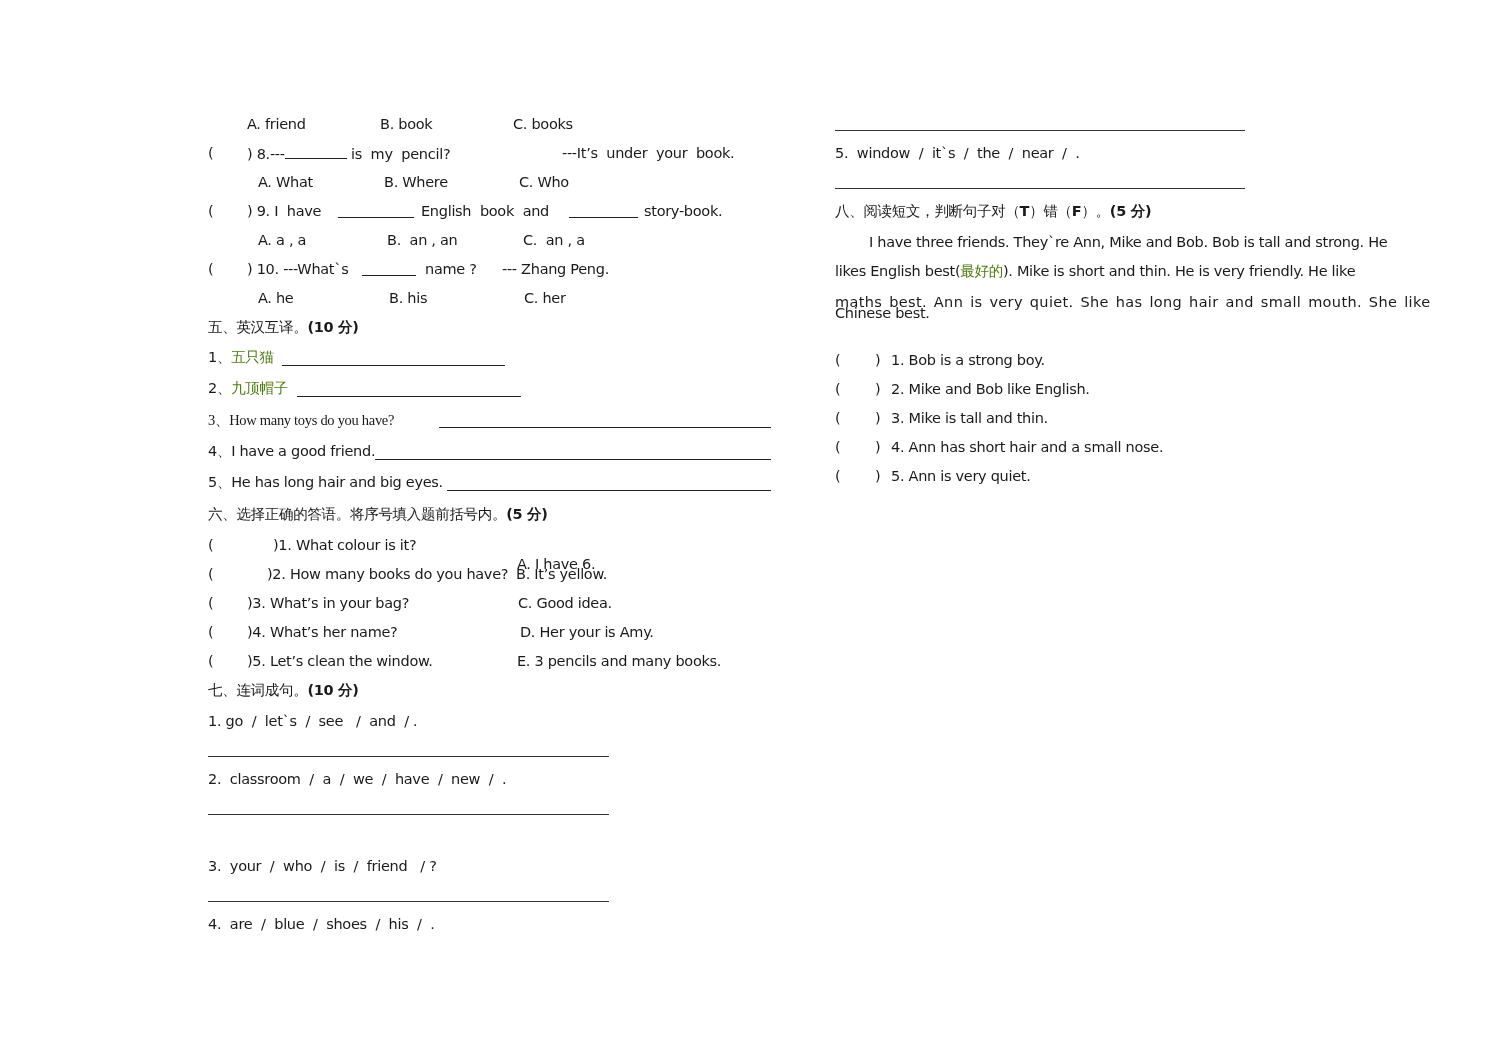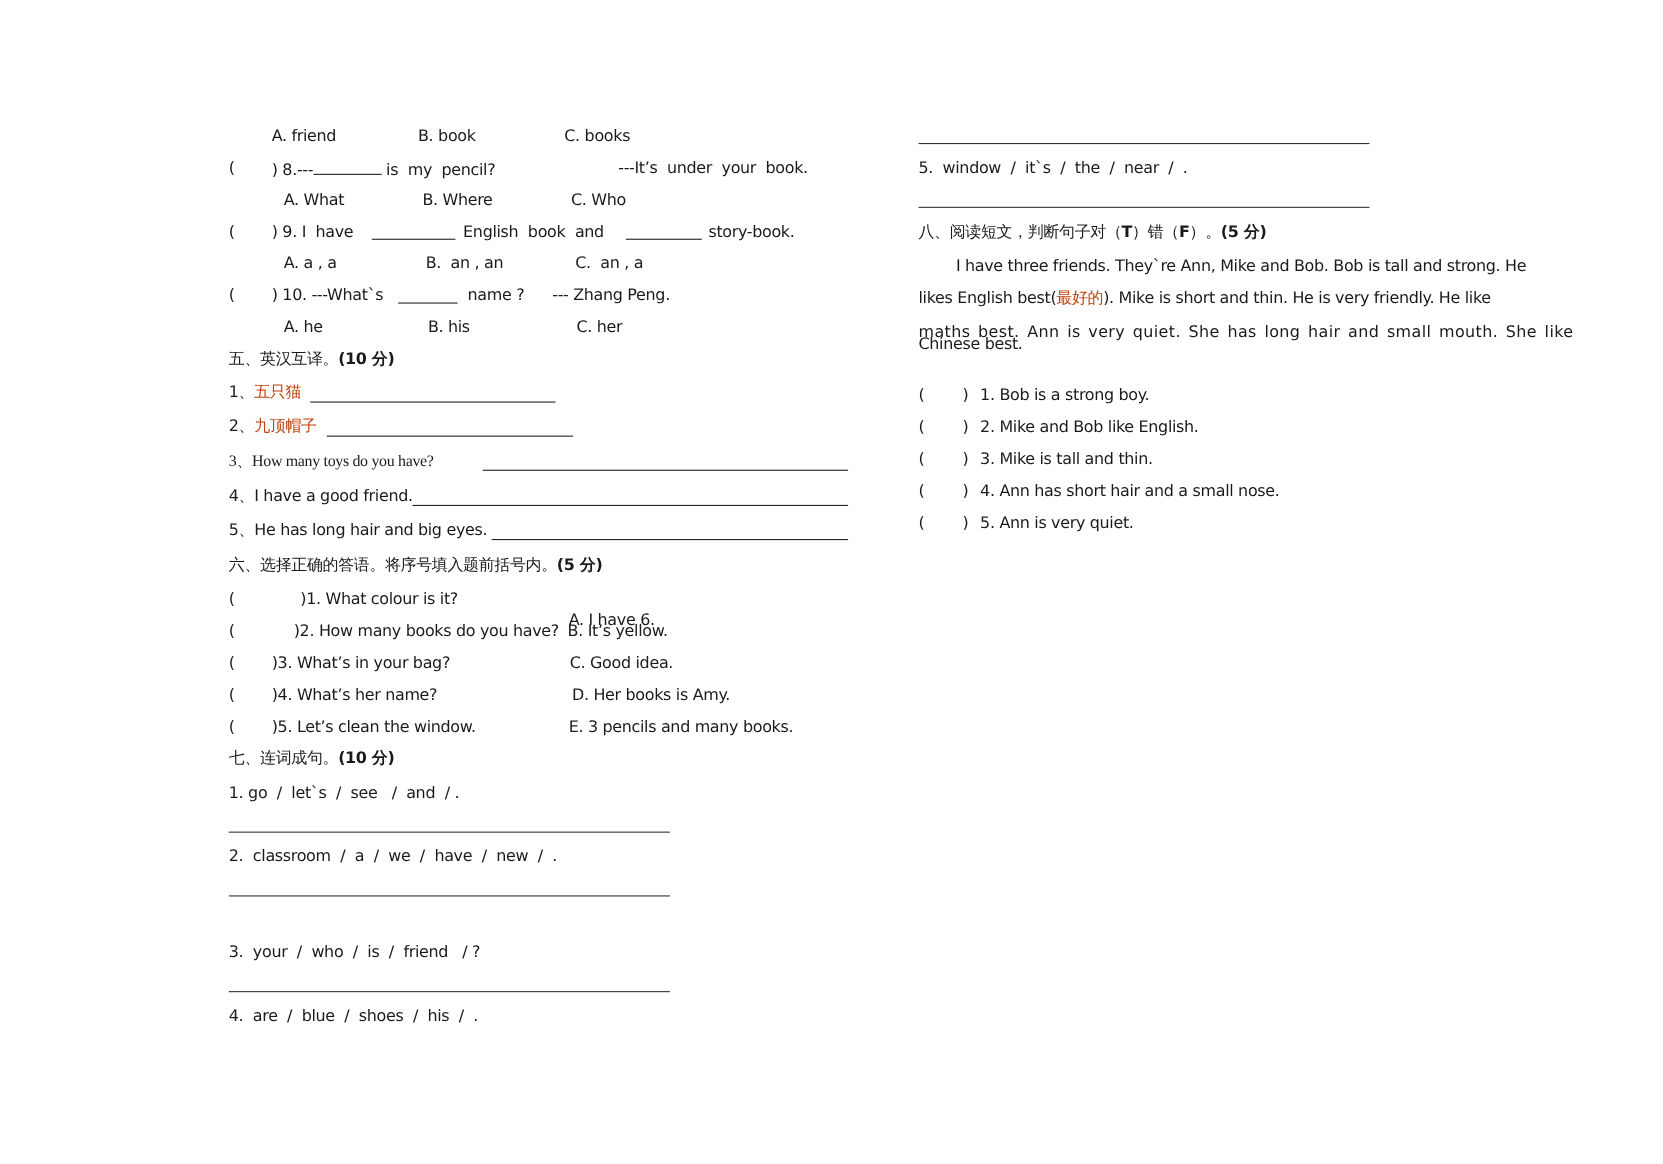--- a/index.html
+++ b/index.html
@@ -1,20 +1,20 @@
 <!DOCTYPE html>
 <html><head>
 <meta charset="utf-8">
 <style>
   html, body { margin:0; padding:0; background:#ffffff; }
   body { width:1512px; height:1058px; position:relative; overflow:hidden;
          font-family:"DejaVu Sans", "Liberation Sans", sans-serif; color:#1a1a1a; }
   .t { position:absolute; font-size:14.5px; white-space:pre; line-height:18px; letter-spacing:-0.3px; }
   .cn { font-family:"DejaVu Sans", sans-serif; }
-  .serif { font-family:"DejaVu Serif", "Liberation Serif", serif; color:#c2410c; }
+  .serif { font-family:"DejaVu Serif", "Liberation Serif", serif; color:#4d7c0f; }
   .b { font-weight:bold; }
   .ul { position:absolute; height:0; border-bottom:1.2px solid #222; }
   .dl { position:absolute; height:0; border-bottom:1px solid #333; }
   .blank { display:inline-block; border-bottom:1px solid #222; height:14px; vertical-align:baseline; }
 </style>
 </head>
 <body>
 
 <div class="t" style="left:247px;top:115px;">A. friend</div>
 <div class="t" style="left:380px;top:115px;">B. book</div>
@@ -72,21 +72,21 @@
 <div class="t" style="left:208px;top:565px;">(</div>
 <div class="t" style="left:247px;top:565px;margin-left:20px;">)2. How many books do you have?</div>
 <div class="t" style="left:516px;top:565px;">B. It’s yellow.</div>
 
 <div class="t" style="left:208px;top:594px;">(</div>
 <div class="t" style="left:247px;top:594px;">)3. What’s in your bag?</div>
 <div class="t" style="left:518px;top:594px;">C. Good idea.</div>
 
 <div class="t" style="left:208px;top:623px;">(</div>
 <div class="t" style="left:247px;top:623px;">)4. What’s her name?</div>
-<div class="t" style="left:520px;top:623px;">D. Her books is Amy.</div>
+<div class="t" style="left:520px;top:623px;">D. Her your is Amy.</div>
 
 <div class="t" style="left:208px;top:652px;">(</div>
 <div class="t" style="left:247px;top:652px;">)5. Let’s clean the window.</div>
 <div class="t" style="left:517px;top:652px;">E. 3 pencils and many books.</div>
 
 <div class="t" style="left:208px;top:681px;"><span class="cn">七、连词成句。</span><span class="b">(10 分)</span></div>
 
 <div class="t" style="left:208px;top:712px;">1. go  /  let`s  /  see   /  and  / .</div>
 <div class="dl" style="left:208px;top:756px;width:401px;"></div>
 

